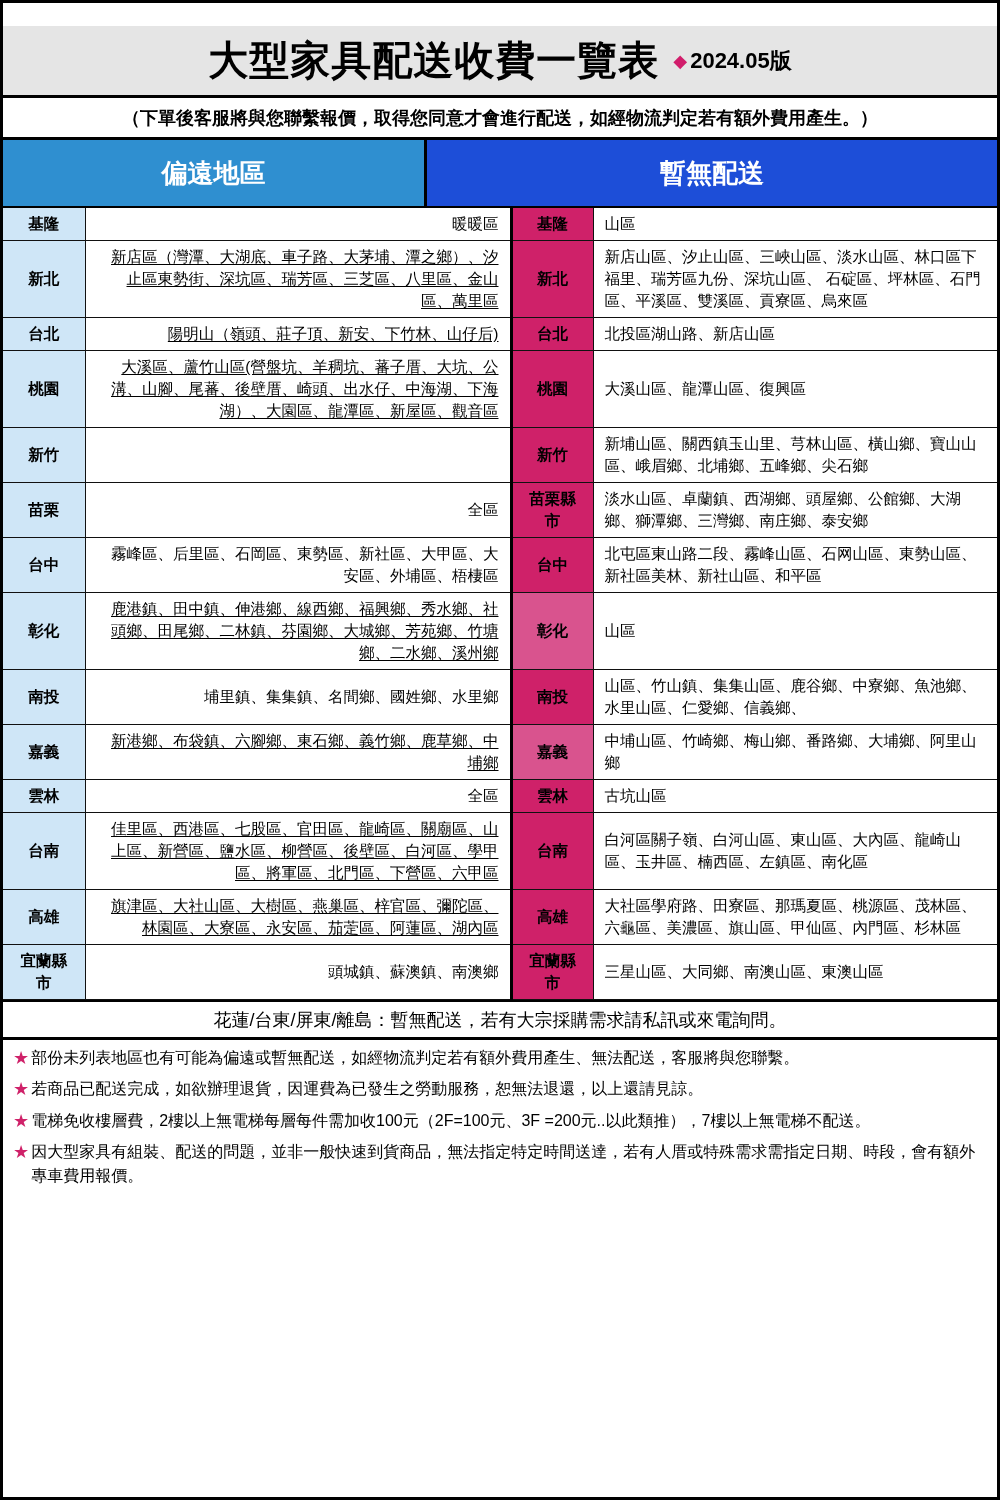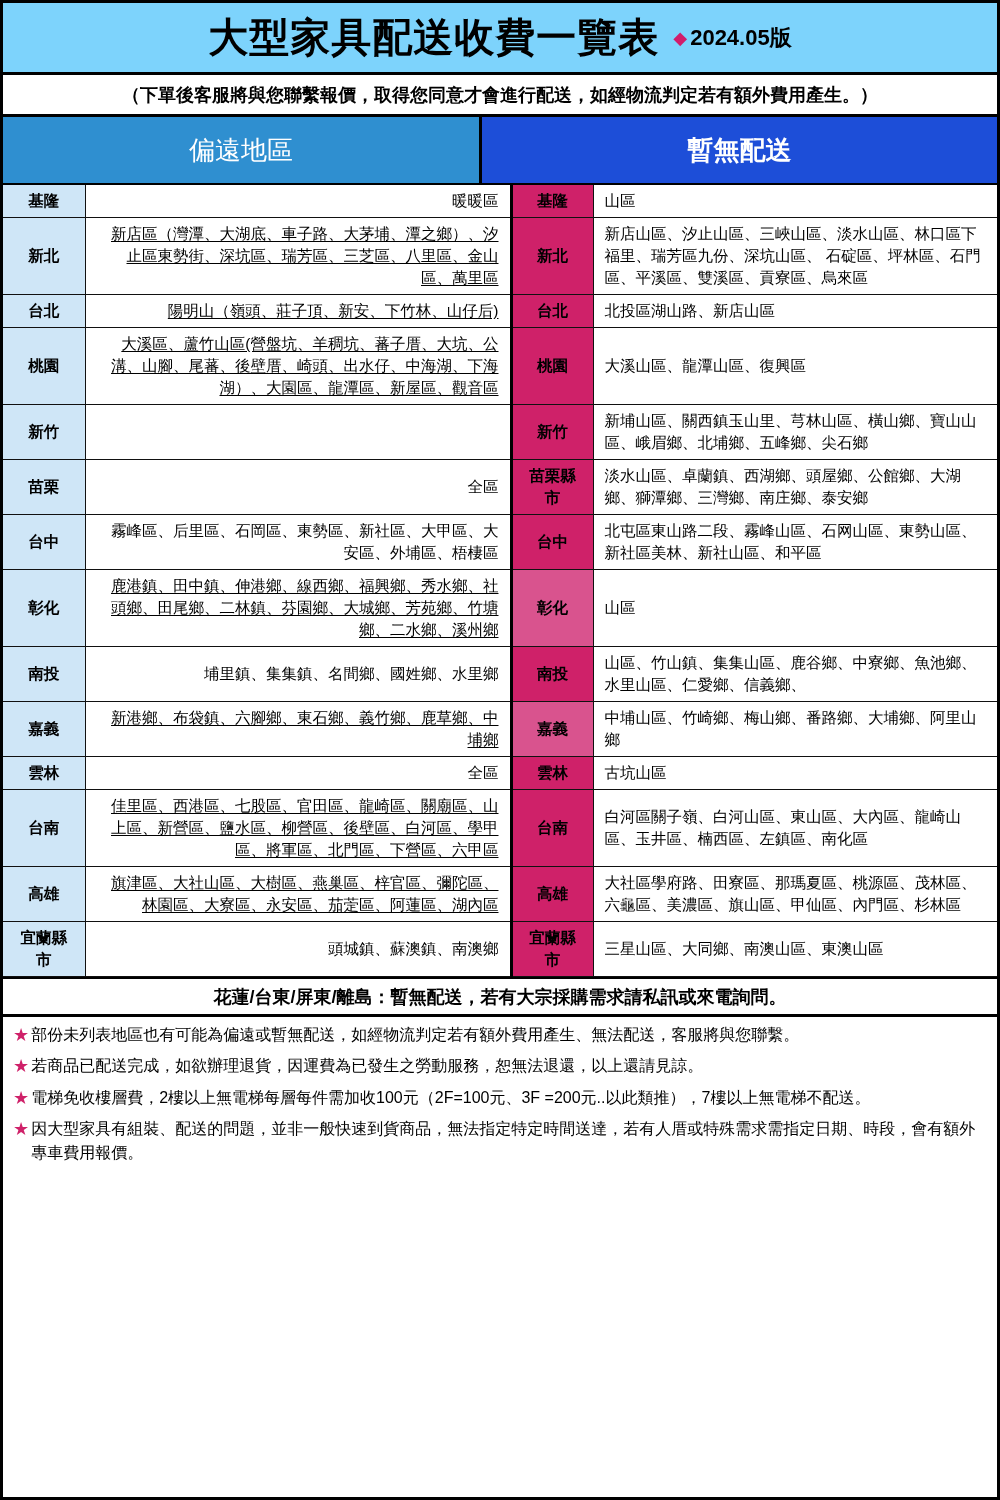--- a/index.html
+++ b/index.html
@@ -18,21 +18,22 @@
   }
 
   
   .header {
     height: 72px;
     display: flex;
     align-items: center;
     justify-content: center;
     gap: 14px;
     border-bottom: 3px solid #000;
-    background: #7dd3fc;
+    background: #e5e5e5;
+    margin-top: 23px;
   }
   .header-title {
     font-size: 40px;
     font-weight: bold;
     letter-spacing: 1px;
     color: #000;
   }
   .header-version {
     font-size: 22px;
     font-weight: bold;
@@ -59,28 +60,28 @@
     color: #000;
   }
 
   
   .col-head {
     display: flex;
     height: 68px;
     border-bottom: 2px solid #000;
   }
   .col-head .ch-left {
-    width: 479px;
+    width: 424px;
     background: #2f8fd0;
     color: #fff;
     display: flex;
     align-items: center;
     justify-content: center;
     font-size: 26px;
-    font-weight: normal;
+    font-weight: bold;
     border-right: 3px solid #000;
   }
   .col-head .ch-right {
     flex: 1;
     background: #1d4ed8;
     color: #fff;
     display: flex;
     align-items: center;
     justify-content: center;
     font-size: 26px;
@@ -133,21 +134,21 @@
 
   
   .island {
     height: 40px;
     border-top: 2px solid #000;
     border-bottom: 3px solid #000;
     display: flex;
     align-items: center;
     justify-content: center;
     font-size: 18px;
-    font-weight: bold;
+    font-weight: normal;
     color: #000;
   }
 
   
   .notes {
     padding: 6px 10px 0 10px;
   }
   .note {
     display: flex;
     align-items: flex-start;

